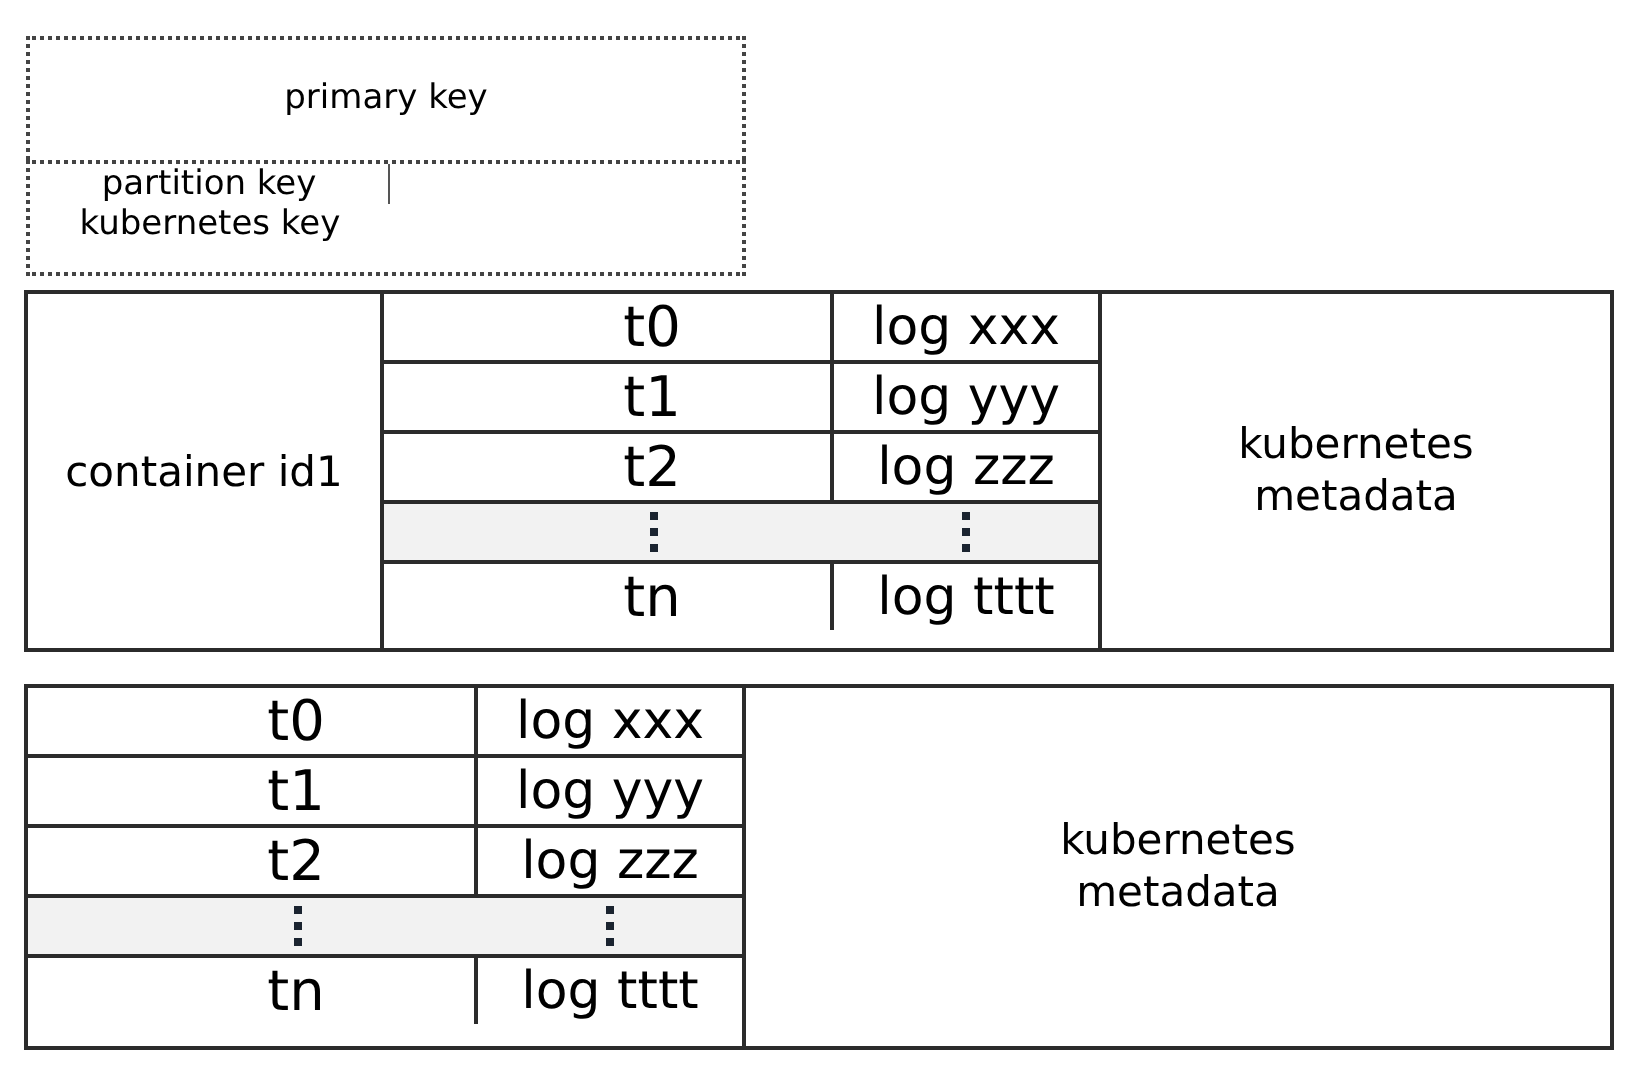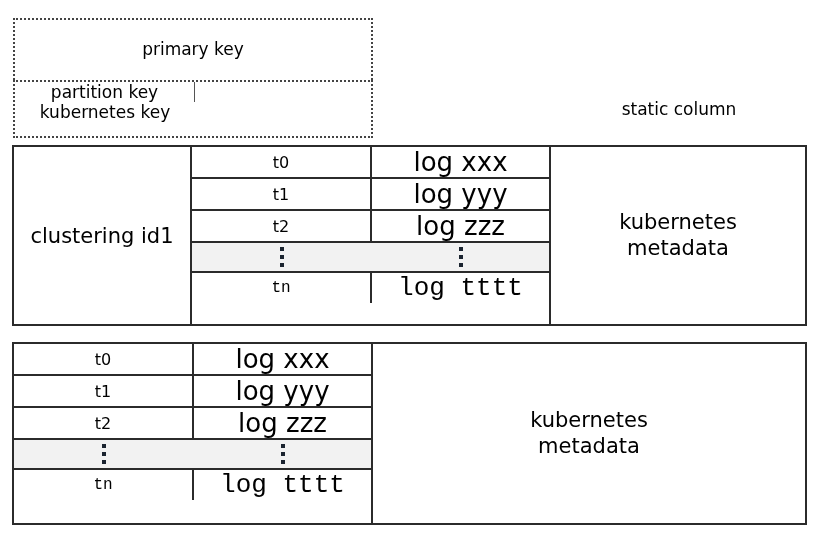--- a/index.html
+++ b/index.html
@@ -122,34 +122,35 @@
     font-size: 21px;
     line-height: 1.2;
   }
 
   .data-row {
     box-sizing: border-box;
     display: flex;
     border-bottom: 2px solid #2b2b2b;
     background: #ffffff;
   }
-  .data-row:last-child { border-bottom: 0; font-family: Liberation Mono, monospace; }
+  .data-row:last-child { border-bottom: 0; }
   .data-row.ellipsis-row {
     background: #f2f2f2;
     border-bottom-color: #2b2b2b;
   }
   .cell-ts {
     box-sizing: border-box;
     width: 180px;
     flex: 0 0 180px;
     border-right: 2px solid #2b2b2b;
     display: flex;
     align-items: center;
     justify-content: center;
-    font-size: 16px;
+    font-size: 28px;
+    margin-left: 45px;
   }
   .cell-log {
     box-sizing: border-box;
     flex: 1 1 auto;
     display: flex;
     align-items: center;
     justify-content: center;
     font-size: 26px;
   }
   .ellipsis-row .cell-ts { border-right: 0; }
@@ -174,24 +175,23 @@
 <div id="canvas">
 
   <div class="hdr-dotted" id="hdr-primary"></div>
   <div class="hdr-label" id="hdr-primary-label">primary key</div>
 
   <div class="hdr-dotted" id="hdr-keys">
     <div class="hdr-key-cell" id="hdr-partition">partition key</div>
     <div class="hdr-key-cell" id="hdr-clustering">kubernetes key</div>
   </div>
 
-  <div class="hdr-label" id="hdr-static-label">static column</div>
 
   <div class="partition-table" id="partition-1">
-    <div class="col-partition-key">clustering id1</div>
+    <div class="col-partition-key">container id1</div>
     <div class="col-rows">
       <div class="data-row">
         <div class="cell-ts">t0</div>
         <div class="cell-log">log xxx</div>
       </div>
       <div class="data-row">
         <div class="cell-ts">t1</div>
         <div class="cell-log">log yyy</div>
       </div>
       <div class="data-row">

